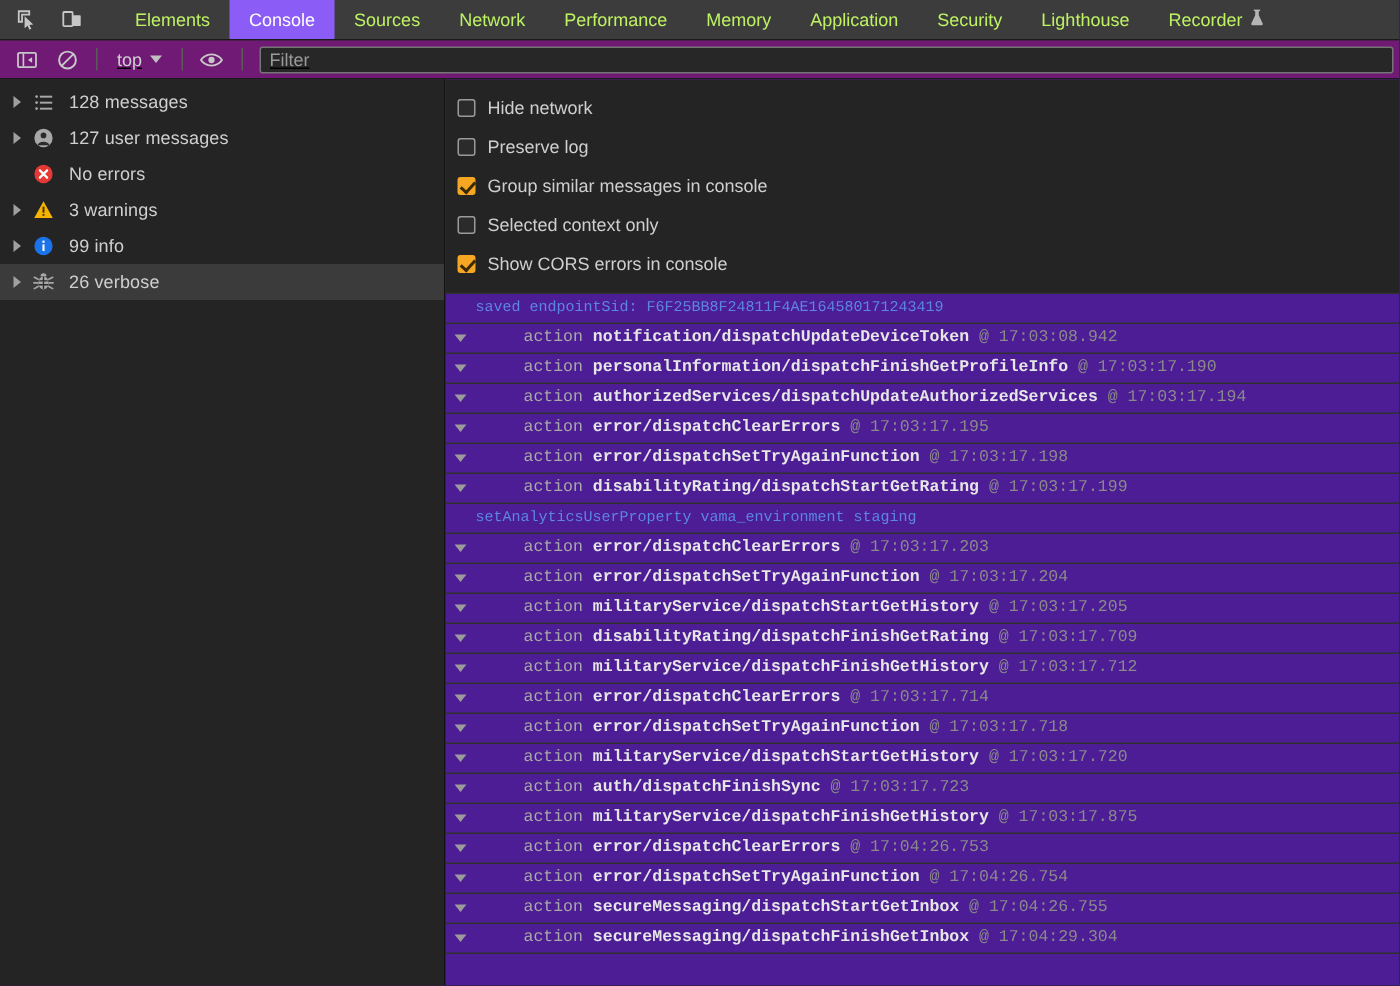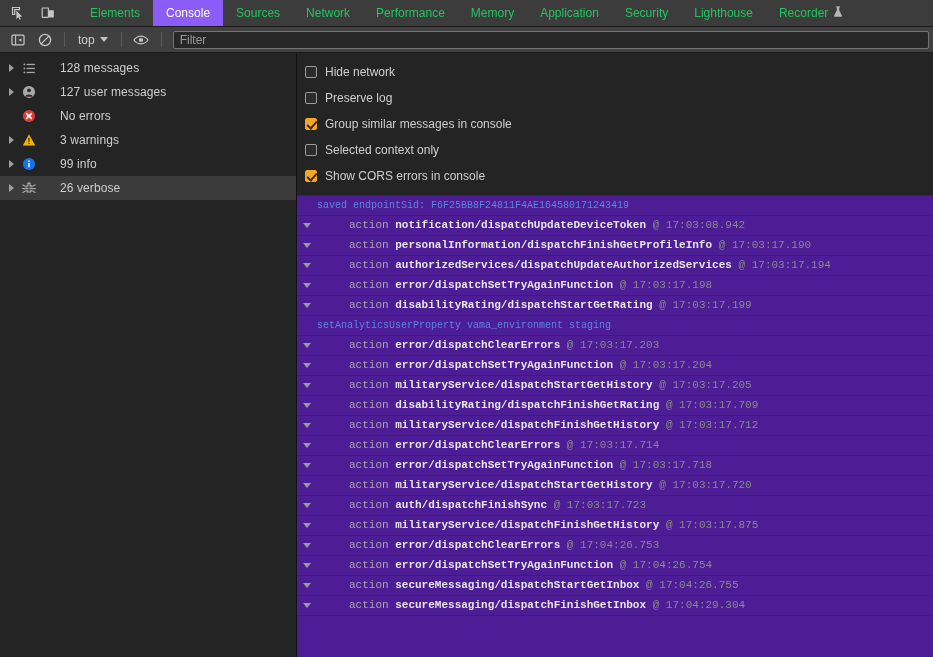--- a/index.html
+++ b/index.html
@@ -23,33 +23,34 @@
   .tb-icon {
     width: 24px; height: 22px;
     display: flex; align-items: center; justify-content: center;
     cursor: pointer; border-radius: 2px;
   }
   .tb-sep { width: 1px; background: #5a5a5a; margin: 6px 3px; }
   .tabs { display: flex; align-items: stretch; }
   .tab {
     display: flex; align-items: center; gap: 5px;
     padding: 0 13px;
-    font-size: 12px; color: #22c55e;
+    font-size: 12px; color: #bef264;
     cursor: pointer; white-space: nowrap;
   }
   .tab.active { background: #8b5cf6; color: #ffffff; }
 
   
   .filterbar {
     height: 26px; min-height: 26px;
     display: flex; align-items: center;
-    background: #404040;
+    background: #701a75;
     border-bottom: 1px solid #1a1a1a;
     padding: 0 2px 0 5px;
     gap: 2px;
+    text-decoration: underline;
   }
   .fb-btn {
     width: 25px; height: 21px;
     display: flex; align-items: center; justify-content: center;
     cursor: pointer; border-radius: 2px;
   }
   .fb-sep { width: 1px; height: 15px; background: #5a5a5a; margin: 0 5px; }
   .ctx-select {
     display: flex; align-items: center; gap: 5px;
     font-size: 12px; color: #cfcfcf;
@@ -96,21 +97,21 @@
   }
   .disc i {
     width: 0; height: 0;
     border-top: 4px solid transparent; border-bottom: 4px solid transparent;
     border-left: 5px solid #a0a0a0;
   }
   .side-ico {
     width: 22px; flex: 0 0 22px;
     display: flex; align-items: center; justify-content: center;
   }
-  .side-label { margin-left: 20px; letter-spacing: 0.1px; }
+  .side-label { margin-left: 6px; letter-spacing: 0.1px; }
 
   
   .console {
     flex: 1; min-width: 0;
     background: #4c1d95;
     overflow: hidden;
     display: flex; flex-direction: column;
   }
   .log-row {
     display: flex; align-items: center;
@@ -432,20 +433,26 @@
           <div class="log-row">
             <span class="row-disc">
               <b></b>
             </span>
             <span class="row-text"><span class="kw-action">action</span> <span class="kw-name">authorizedServices/dispatchUpdateAuthorizedServices</span> <span class="kw-ts">@ 17:03:17.194</span></span>
           </div>
           <div class="log-row">
             <span class="row-disc">
               <b></b>
             </span>
+            <span class="row-text"><span class="kw-action">action</span> <span class="kw-name">error/dispatchClearErrors</span> <span class="kw-ts">@ 17:03:17.195</span></span>
+          </div>
+          <div class="log-row">
+            <span class="row-disc">
+              <b></b>
+            </span>
             <span class="row-text"><span class="kw-action">action</span> <span class="kw-name">error/dispatchSetTryAgainFunction</span> <span class="kw-ts">@ 17:03:17.198</span></span>
           </div>
           <div class="log-row">
             <span class="row-disc">
               <b></b>
             </span>
             <span class="row-text"><span class="kw-action">action</span> <span class="kw-name">disabilityRating/dispatchStartGetRating</span> <span class="kw-ts">@ 17:03:17.199</span></span>
           </div>
           <div class="verbose-row">
             <span class="verbose-pad"></span>

